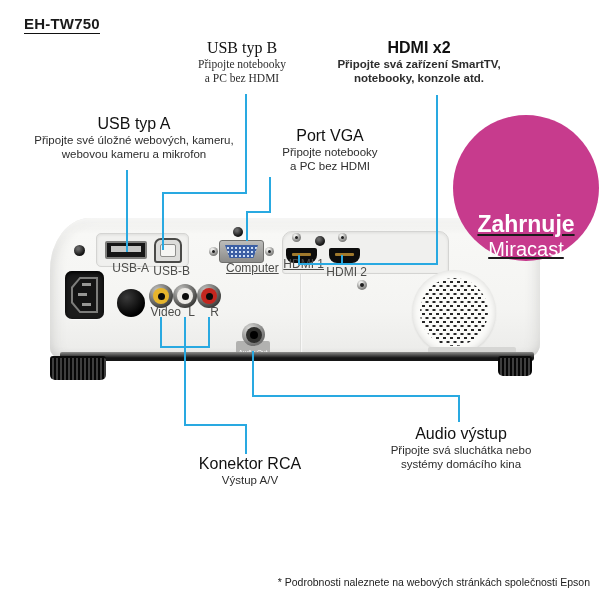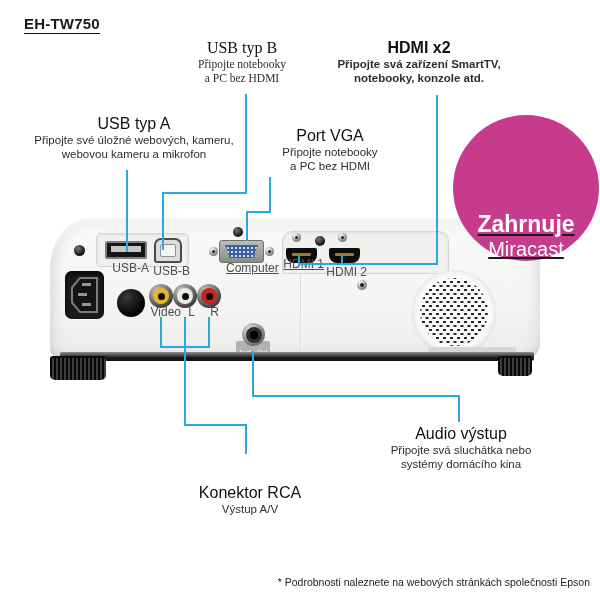--- a/index.html
+++ b/index.html
@@ -121,21 +121,21 @@
   <div class="abs callout" style="left:240px;top:126px;width:180px;">
     <div class="callout-title">Port VGA</div>
     <div class="callout-desc">Připojte notebooky</div>
     <div class="callout-desc">a PC bez HDMI</div>
   </div>
   <div class="abs callout" style="left:356px;top:424px;width:210px;">
     <div class="callout-title">Audio výstup</div>
     <div class="callout-desc">Připojte svá sluchátka nebo</div>
     <div class="callout-desc">systémy domácího kina</div>
   </div>
-  <div class="abs callout" style="left:145px;top:454px;width:210px;margin-top:29px;">
+  <div class="abs callout" style="left:145px;top:454px;width:210px;">
     <div class="callout-title">Konektor RCA</div>
     <div class="callout-desc">Výstup A/V</div>
   </div>
 
   <div class="abs body"></div>
   <div class="abs seam"></div>
 
   <div class="abs recess usb-recess"></div>
   <div class="abs usb-a-port">
       <div class="usb-a-tongue"></div>

